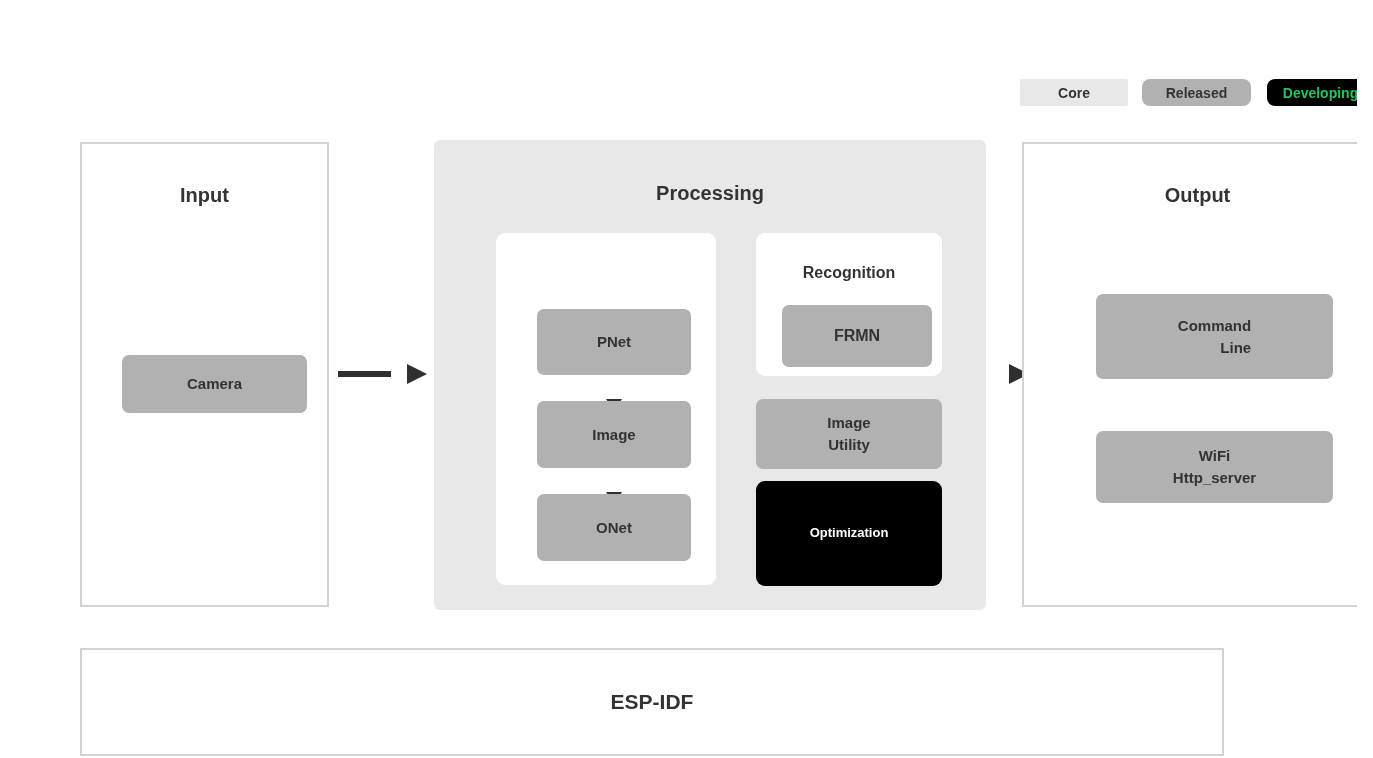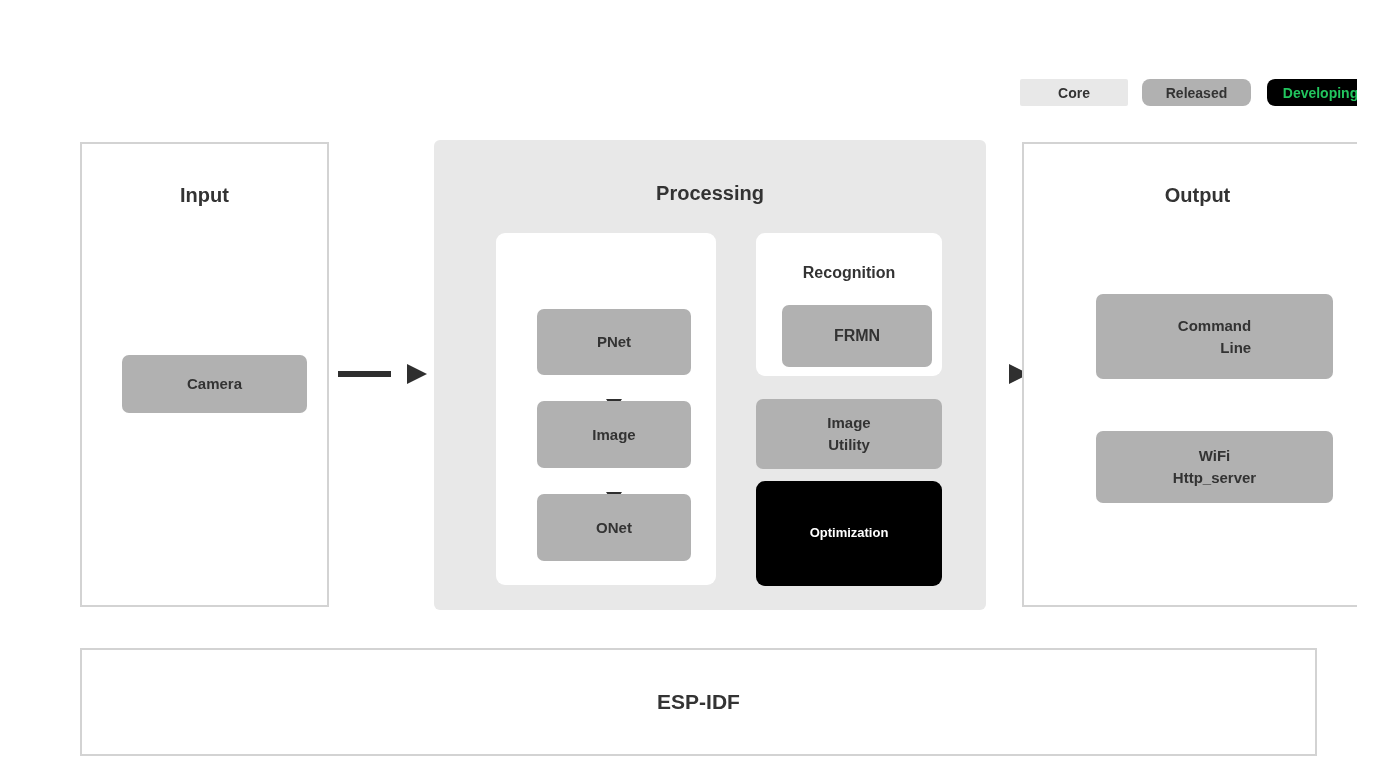--- a/index.html
+++ b/index.html
@@ -40,21 +40,21 @@
     position: absolute;
     left: 0; right: 0;
     text-align: center;
     font-size: 20px;
     font-weight: bold;
     color: var(--text-dark, #333333);
   }
 
   .input-panel  { left: 48px;  top: 110px; width: 249px;  height: 465px; }
   .output-panel { left: 990px; top: 110px; width: 351px;  height: 465px; }
-  .espidf-panel { left: 48px;  top: 616px; width: 1237px; height: 108px;
+  .espidf-panel { left: 48px;  top: 616px; width: 1144px; height: 108px;
                   display: flex; align-items: center; justify-content: center; }
   .espidf-title { font-size: 21px; font-weight: bold; color: var(--text-dark, #333333); }
 
   
   .processing-panel {
     position: absolute;
     left: 402px; top: 108px; width: 552px; height: 470px;
     background: var(--light-gray, #e8e8e8);
     border-radius: 6px;
   }

